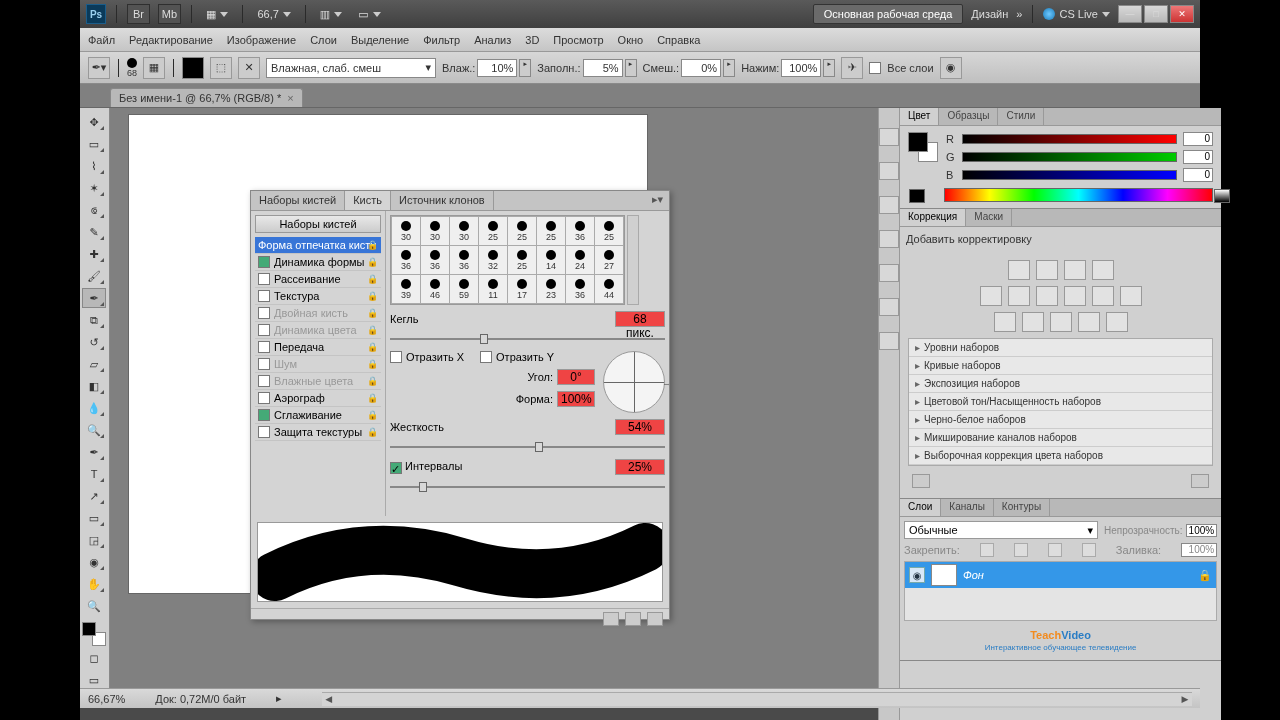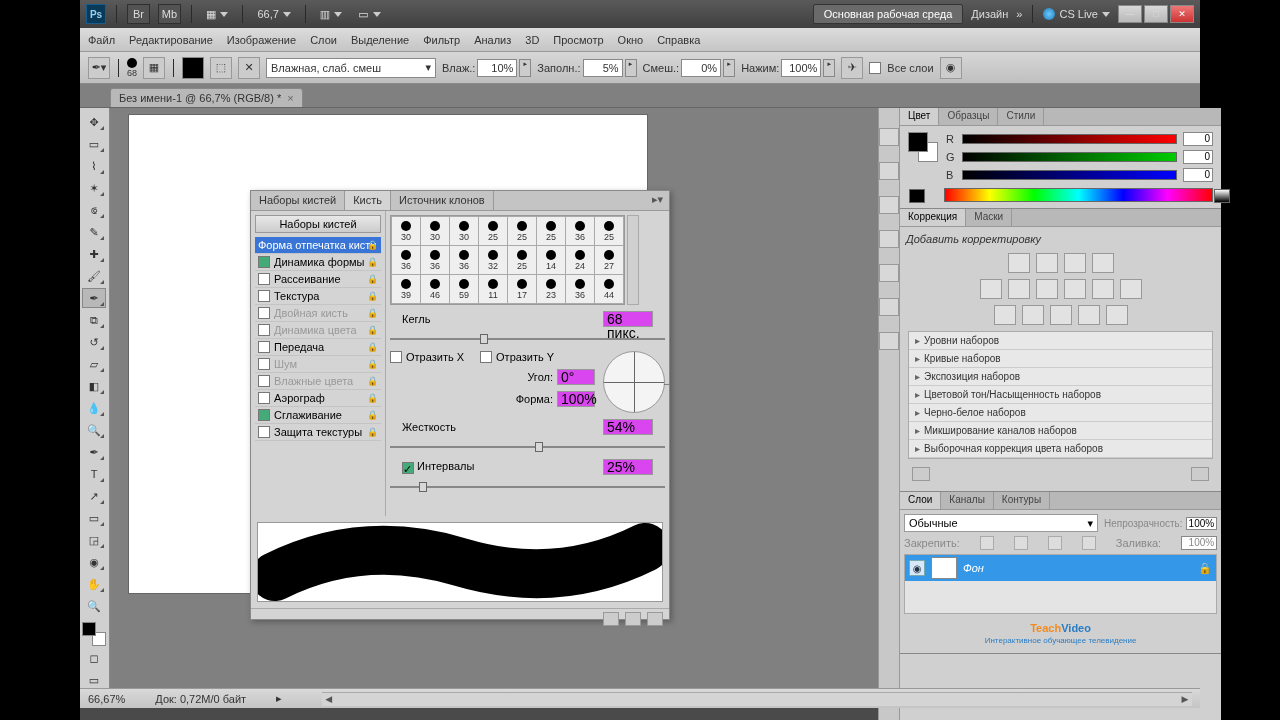--- a/index.html
+++ b/index.html
@@ -49,22 +49,22 @@
 .bp-left{width:135px;border-right:1px solid #aaa;padding:4px}
 .bp-presets-btn{background:linear-gradient(#e8e8e8,#ccc);border:1px solid #999;text-align:center;padding:2px;margin-bottom:4px}
 .bp-item{display:flex;align-items:center;gap:4px;padding:2px 3px;border-bottom:1px solid #c4c4c4;font-size:10px;position:relative}
 .bp-item.hl{background:#3875d7;color:#fff}
 .bp-item.gray{color:#999}
 .bp-lock{position:absolute;right:2px;color:#888;font-size:9px}
 .bp-right{flex:1;padding:4px;overflow:hidden}
 .bp-grid{display:grid;grid-template-columns:repeat(8,28px);gap:1px;background:#aaa;border:1px solid #999;padding:1px}
 .bp-cell{width:28px;height:28px;background:#efefef;display:flex;flex-direction:column;align-items:center;justify-content:center;font-size:9px;color:#333}
 .bp-dot{width:10px;height:10px;border-radius:50%;background:#000;margin-bottom:1px}
-.bp-size-row{display:flex;justify-content:space-between;align-items:center;margin:6px 12px;font-size:10px}
-.bp-val{width:50px;height:16px;background:#d946ef;border:1px solid #999;text-align:left;padding:0 3px;line-height:14px;font-size:14px}
+.bp-size-row{display:flex;justify-content:space-between;align-items:center;margin:6px 0;font-size:10px}
+.bp-val{width:50px;height:16px;background:#ef4444;border:1px solid #999;text-align:center;padding:0 3px;line-height:14px;font-size:12px}
 .bp-slider{width:100%;height:12px;position:relative}
 .bp-track{position:absolute;left:0;right:0;top:5px;height:2px;background:#888}
 .bp-thumb{position:absolute;top:1px;width:8px;height:10px;background:#d8d8d8;border:1px solid #666;transform:translateX(-50%)}
 .bp-flip-row{display:flex;gap:8px;align-items:flex-start;margin-top:6px}
 .bp-flip-col{display:flex;flex-direction:column;gap:6px;flex:1}
 .bp-flip-item{display:flex;align-items:center;gap:4px;font-size:10px}
 .bp-angle-circle{width:62px;height:62px;border:1px solid #999;border-radius:50%;position:relative;background:#f4f4f4}
 .bp-angle-circle::before{content:"";position:absolute;left:0;right:0;top:50%;height:1px;background:#666}
 .bp-angle-circle::after{content:"";position:absolute;top:0;bottom:0;left:50%;width:1px;background:#666}
 .bp-angle-arrow{position:absolute;right:-8px;top:50%;transform:translateY(-50%);color:#333}
@@ -88,21 +88,21 @@
 .rgb-row label{width:10px;color:#333}
 .rgb-bar{flex:1;height:10px;border:1px solid #666}
 .rgb-bar.r{background:linear-gradient(90deg,#000,#f00)}
 .rgb-bar.g{background:linear-gradient(90deg,#000,#0c0)}
 .rgb-bar.b{background:linear-gradient(90deg,#000,#00f)}
 .rgb-val{width:30px;height:14px;background:#fff;border:1px solid #888;text-align:right;padding:0 2px;font-size:10px;line-height:12px}
 .spectrum{height:14px;margin:0 8px 6px 44px;background:linear-gradient(90deg,#f00,#ff0,#0f0,#0ff,#00f,#f0f,#f00);border:1px solid #666;position:relative}
 .spectrum::before{content:"";position:absolute;left:-36px;width:14px;height:12px;background:#000;border:1px solid #666}
 .spectrum::after{content:"";position:absolute;right:-18px;width:14px;height:12px;background:linear-gradient(#fff,#000);border:1px solid #666}
 .adj-body{padding:6px}
-.adj-title{font-style:italic;color:#333;margin-bottom:8px}
+.adj-title{color:#333;margin-bottom:15px}
 .adj-icons{display:flex;gap:6px;justify-content:center;margin-bottom:6px}
 .adj-icons span{width:22px;height:20px;background:#e2e2e2;border:1px solid #999}
 .adj-presets{margin:6px 2px;background:#e8e8e8;border:1px solid #aaa;max-height:130px;overflow:auto}
 .adj-preset{padding:3px 6px;border-bottom:1px solid #ccc;font-size:10px;color:#333;display:flex;align-items:center;gap:4px}
 .adj-preset::before{content:"▸";color:#666}
 .adj-foot{height:20px;display:flex;justify-content:space-between;padding:2px 6px}
 .adj-foot span{width:18px;height:14px;background:#ccc;border:1px solid #999}
 .layers-body{padding:4px}
 .layers-top{display:flex;gap:6px;align-items:center;margin-bottom:4px}
 .layers-mode{flex:1;height:18px;background:#fff;border:1px solid #999;padding:0 4px;font-size:10px;line-height:16px;display:flex;justify-content:space-between}

